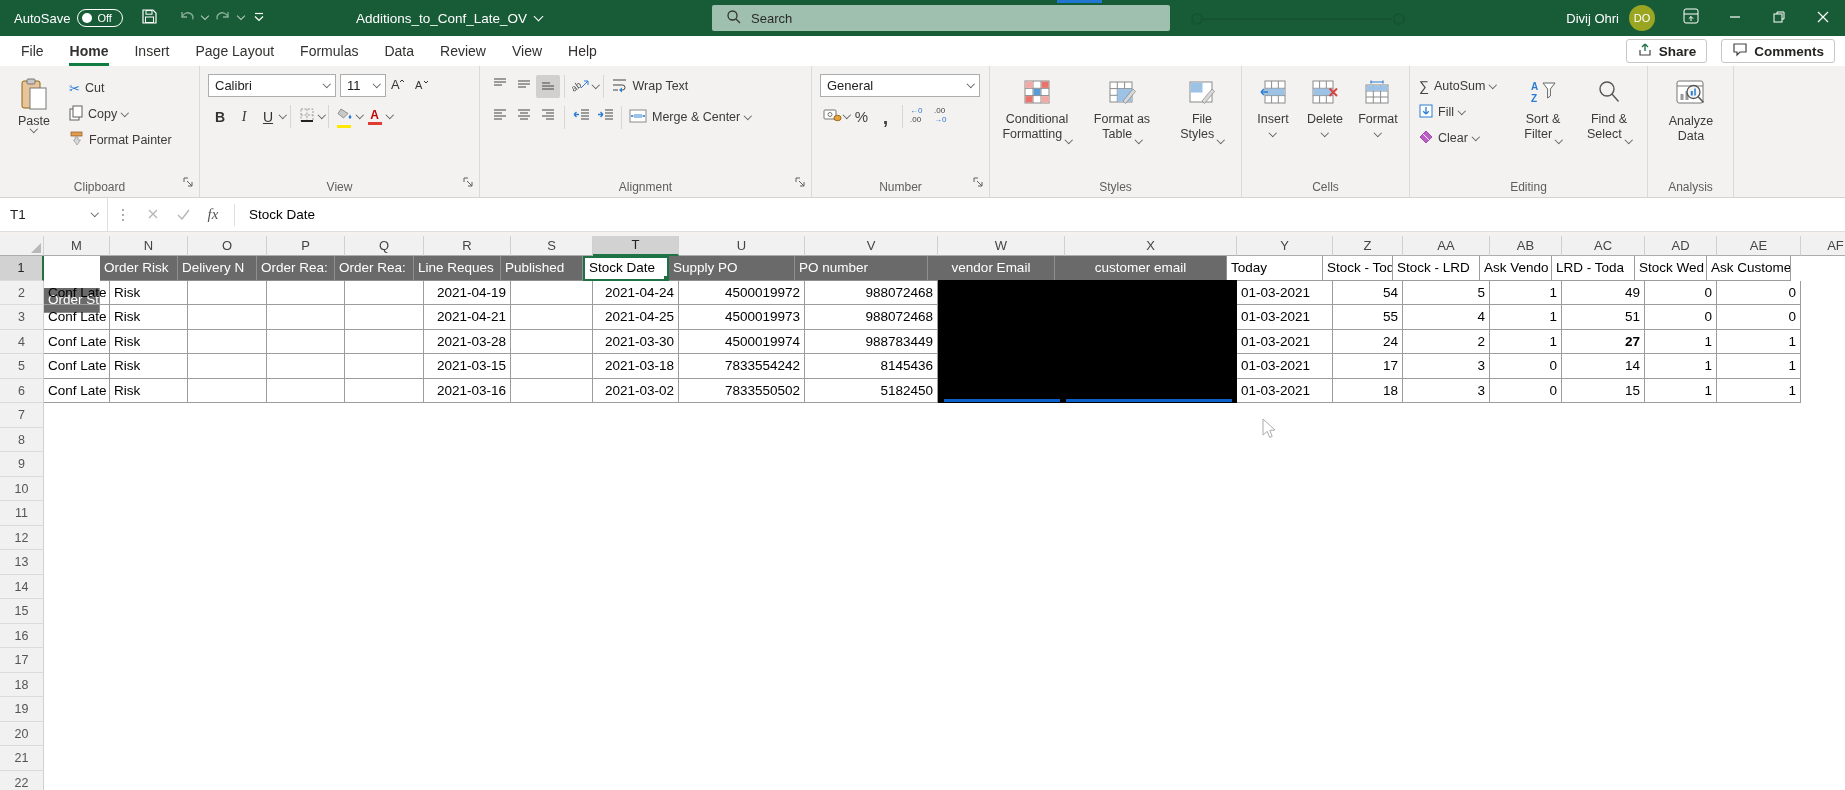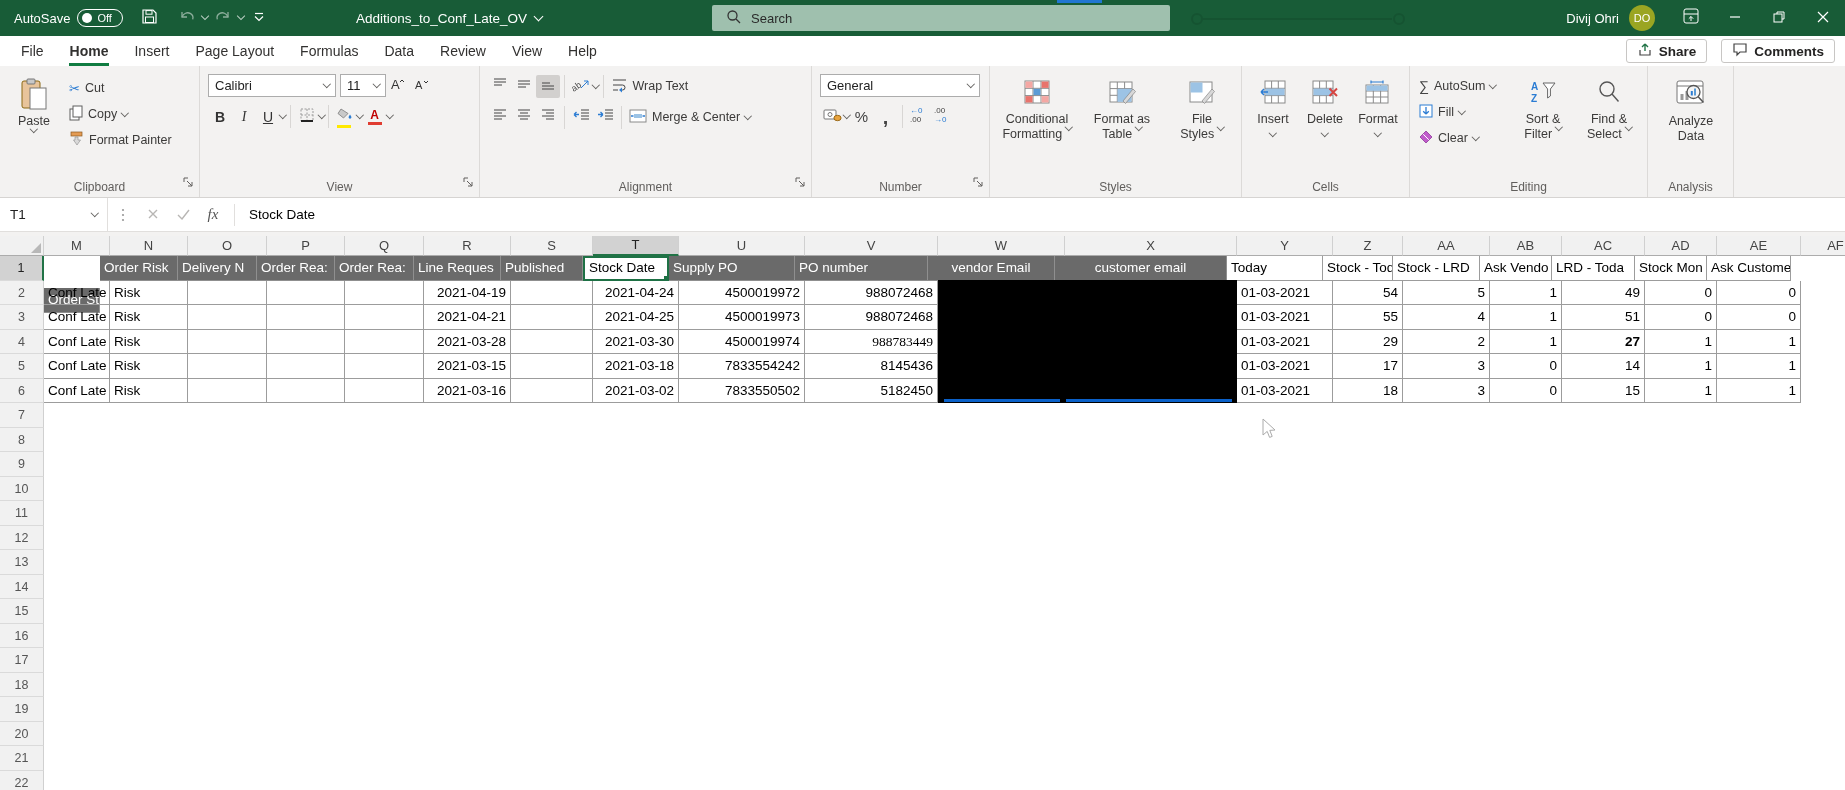--- a/index.html
+++ b/index.html
@@ -41,21 +41,21 @@
   
   .ribbon { position:absolute; top:66px; left:0; width:100%; height:132px; background:#F3F2F1; border-bottom:1px solid #D6D4D2; display:flex; }
   .grp { position:relative; height:100%; border-right:1px solid #DCDAD8; flex:none; }
   .grp-label { position:absolute; bottom:3px; left:0; right:0; text-align:center; font-size:12px; color:#605E5C; }
   .launcher { position:absolute; right:5px; bottom:5px; }
   .sbtn { display:flex; align-items:center; gap:5px; font-size:12.5px; color:#3B3A39; height:24px; padding:0 3px; }
   .cv { width:5.5px; height:5.5px; border-right:1.2px solid #605E5C; border-bottom:1.2px solid #605E5C; transform:rotate(45deg); margin-top:-3px; flex:none; }
   .combo { background:#fff; border:1px solid #ACACAC; height:23px; display:flex; align-items:center; justify-content:space-between; font-size:13px; color:#222; padding:0 6px; }
   .bigbtn { position:absolute; display:flex; flex-direction:column; align-items:center; padding-top:6px; font-size:12.5px; color:#3B3A39; line-height:15px; text-align:center; }
   .bigbtn .lbl2 { margin-top:4px; }
-  .withchev { display:flex; align-items:flex-start; gap:4px; justify-content:center; }
+  .withchev { display:flex; align-items:flex-end; gap:4px; justify-content:center; }
   .iconbtn { width:24px; height:23px; display:flex; align-items:center; justify-content:center; border-radius:2px; }
   .iconbtn.active { background:#D2D0CE; }
   .vsep { width:1px; background:#D8D6D4; height:23px; margin:0 4px; }
   .r1 { position:absolute; top:8px; display:flex; align-items:center; }
   .r2 { position:absolute; top:39px; display:flex; align-items:center; }
   .colorbar { display:block; width:14px; height:3px; margin-top:1px; }
   .bi { font-size:14px; color:#333; }
 
   
   .fbar { position:absolute; top:198px; left:0; width:100%; height:34px; background:#fff; border-bottom:1px solid #E1DFDD; display:flex; align-items:center; }
@@ -667,21 +667,21 @@
           <div class="c bd selcell" style="width: 86px;">Stock Date<div class="fh"></div></div>
           <div class="c bd dark" style="width: 126px;">Supply PO</div>
           <div class="c bd dark" style="width: 133px;">PO number</div>
           <div class="c bd dark ctr" style="width: 127px;">vendor Email</div>
           <div class="c bd dark ctr" style="width: 172px;">customer email</div>
           <div class="c bd" style="width: 96px;">Today</div>
           <div class="c bd" style="width: 70px;">Stock - Tod</div>
           <div class="c bd" style="width: 87px;">Stock - LRD</div>
           <div class="c bd" style="width: 72px;">Ask Vendo</div>
           <div class="c bd" style="width: 83px;">LRD - Toda</div>
-          <div class="c bd" style="width: 72px;">Stock Mon</div>
+          <div class="c bd" style="width: 72px;">Stock Wed</div>
           <div class="c bd" style="width: 84px;">Ask Customer</div>
           <div class="c" style="width: 70px;"></div>
         </div>
         <div class="r">
           <div class="rh">2</div>
           <div class="c bd" style="width: 66px;">Conf Late</div>
           <div class="c bd" style="width: 78px;">Risk</div>
           <div class="c bd" style="width: 79px;"></div>
           <div class="c bd" style="width: 78px;"></div>
           <div class="c bd" style="width: 79px;"></div>
@@ -728,25 +728,25 @@
           <div class="rh">4</div>
           <div class="c bd" style="width: 66px;">Conf Late</div>
           <div class="c bd" style="width: 78px;">Risk</div>
           <div class="c bd" style="width: 79px;"></div>
           <div class="c bd" style="width: 78px;"></div>
           <div class="c bd" style="width: 79px;"></div>
           <div class="c bd num" style="width: 87px;">2021-03-28</div>
           <div class="c bd" style="width: 82px;"></div>
           <div class="c bd num" style="width: 86px;">2021-03-30</div>
           <div class="c bd num" style="width: 126px;">4500019974</div>
-          <div class="c bd num" style="width: 133px; font-family: Liberation Serif, serif;">988783449</div>
+          <div class="c bd num" style="width: 133px;">988783449</div>
           <div class="c bd" style="width: 127px;"></div>
           <div class="c bd" style="width: 172px;"></div>
           <div class="c bd" style="width: 96px;">01-03-2021</div>
-          <div class="c bd num" style="width: 70px;">29</div>
+          <div class="c bd num" style="width: 70px;">24</div>
           <div class="c bd num" style="width: 87px;">2</div>
           <div class="c bd num" style="width: 72px;">1</div>
           <div class="c bd num" style="width: 83px; font-weight: bold;">27</div>
           <div class="c bd num" style="width: 72px;">1</div>
           <div class="c bd num" style="width: 84px;">1</div>
           <div class="c" style="width: 70px;"></div>
         </div>
         <div class="r">
           <div class="rh">5</div>
           <div class="c bd" style="width: 66px;">Conf Late</div>

